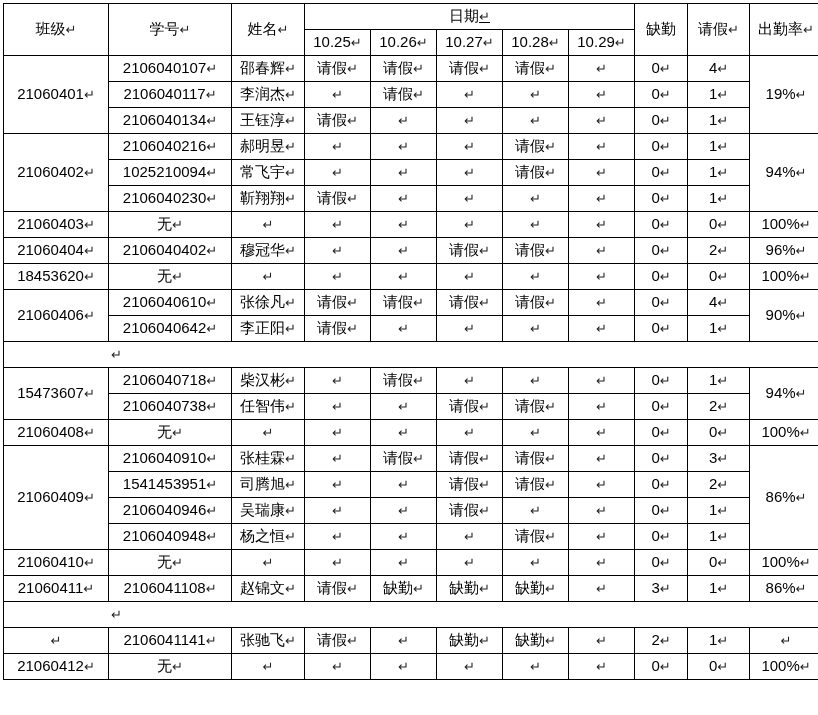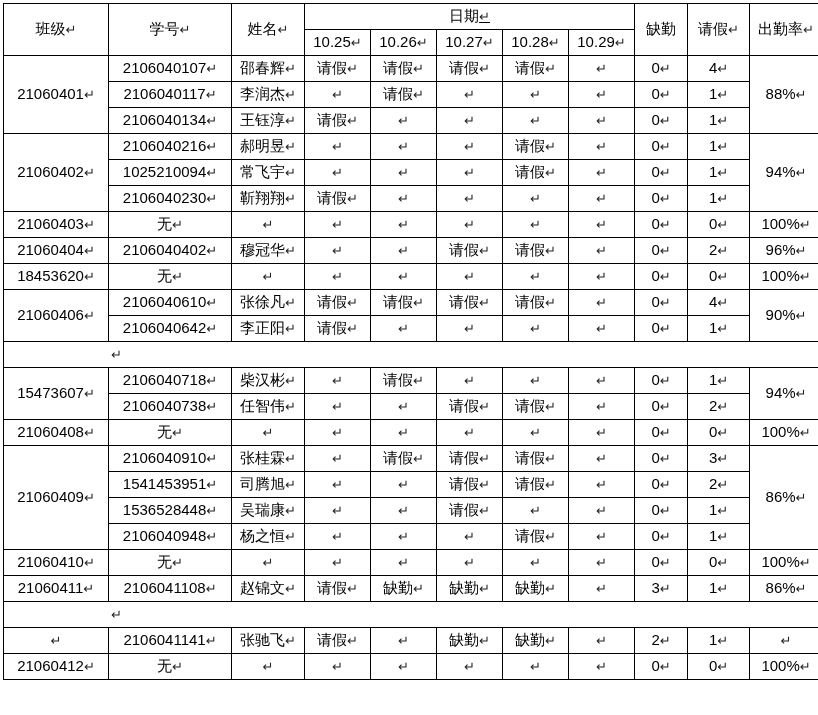--- a/index.html
+++ b/index.html
@@ -143,21 +143,21 @@
           <td rowspan="3"><span class="txt">21060401</span><span class="ret">↵</span></td>
           <td><span class="txt">2106040107</span><span class="ret">↵</span></td>
           <td><span class="txt">邵春辉</span><span class="ret">↵</span></td>
           <td><span class="txt">请假</span><span class="ret">↵</span></td>
           <td><span class="txt">请假</span><span class="ret">↵</span></td>
           <td><span class="txt">请假</span><span class="ret">↵</span></td>
           <td><span class="txt">请假</span><span class="ret">↵</span></td>
           <td><span class="txt"></span><span class="ret">↵</span></td>
           <td><span class="txt">0</span><span class="ret">↵</span></td>
           <td><span class="txt">4</span><span class="ret">↵</span></td>
-          <td rowspan="3"><span class="txt">88%</span><span class="ret">↵</span></td>
+          <td rowspan="3"><span class="txt">19%</span><span class="ret">↵</span></td>
         </tr>
         <tr>
           <td><span class="txt">2106040117</span><span class="ret">↵</span></td>
           <td><span class="txt">李润杰</span><span class="ret">↵</span></td>
           <td><span class="txt"></span><span class="ret">↵</span></td>
           <td><span class="txt">请假</span><span class="ret">↵</span></td>
           <td><span class="txt"></span><span class="ret">↵</span></td>
           <td><span class="txt"></span><span class="ret">↵</span></td>
           <td><span class="txt"></span><span class="ret">↵</span></td>
           <td><span class="txt">0</span><span class="ret">↵</span></td>
@@ -330,21 +330,21 @@
           <td><span class="txt">司腾旭</span><span class="ret">↵</span></td>
           <td><span class="txt"></span><span class="ret">↵</span></td>
           <td><span class="txt"></span><span class="ret">↵</span></td>
           <td><span class="txt">请假</span><span class="ret">↵</span></td>
           <td><span class="txt">请假</span><span class="ret">↵</span></td>
           <td><span class="txt"></span><span class="ret">↵</span></td>
           <td><span class="txt">0</span><span class="ret">↵</span></td>
           <td><span class="txt">2</span><span class="ret">↵</span></td>
         </tr>
         <tr>
-          <td><span class="txt">1536528448</span><span class="ret">↵</span></td>
+          <td><span class="txt">2106040946</span><span class="ret">↵</span></td>
           <td><span class="txt">吴瑞康</span><span class="ret">↵</span></td>
           <td><span class="txt"></span><span class="ret">↵</span></td>
           <td><span class="txt"></span><span class="ret">↵</span></td>
           <td><span class="txt">请假</span><span class="ret">↵</span></td>
           <td><span class="txt"></span><span class="ret">↵</span></td>
           <td><span class="txt"></span><span class="ret">↵</span></td>
           <td><span class="txt">0</span><span class="ret">↵</span></td>
           <td><span class="txt">1</span><span class="ret">↵</span></td>
         </tr>
         <tr>

